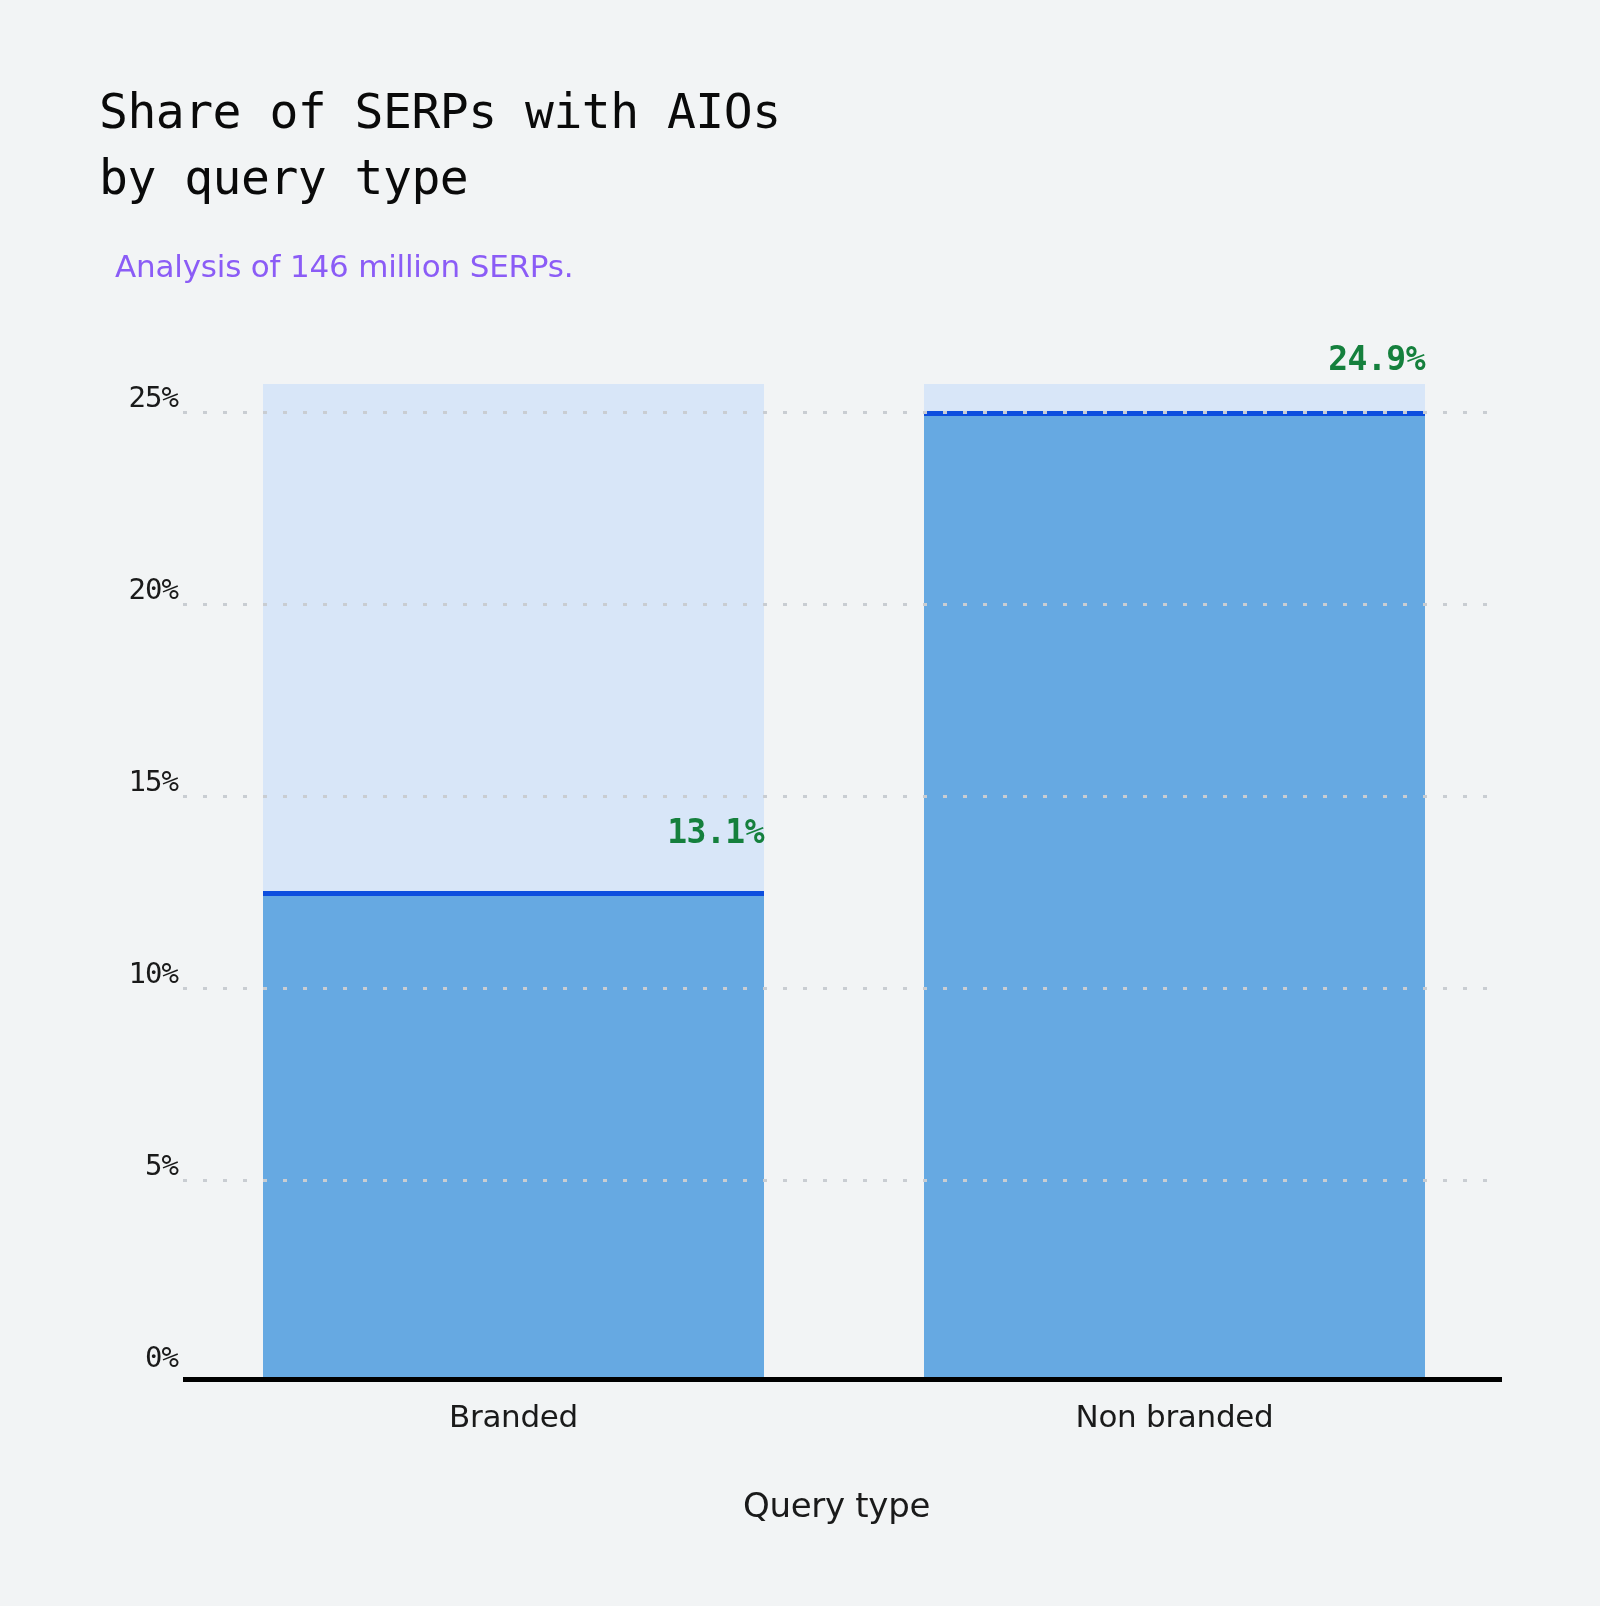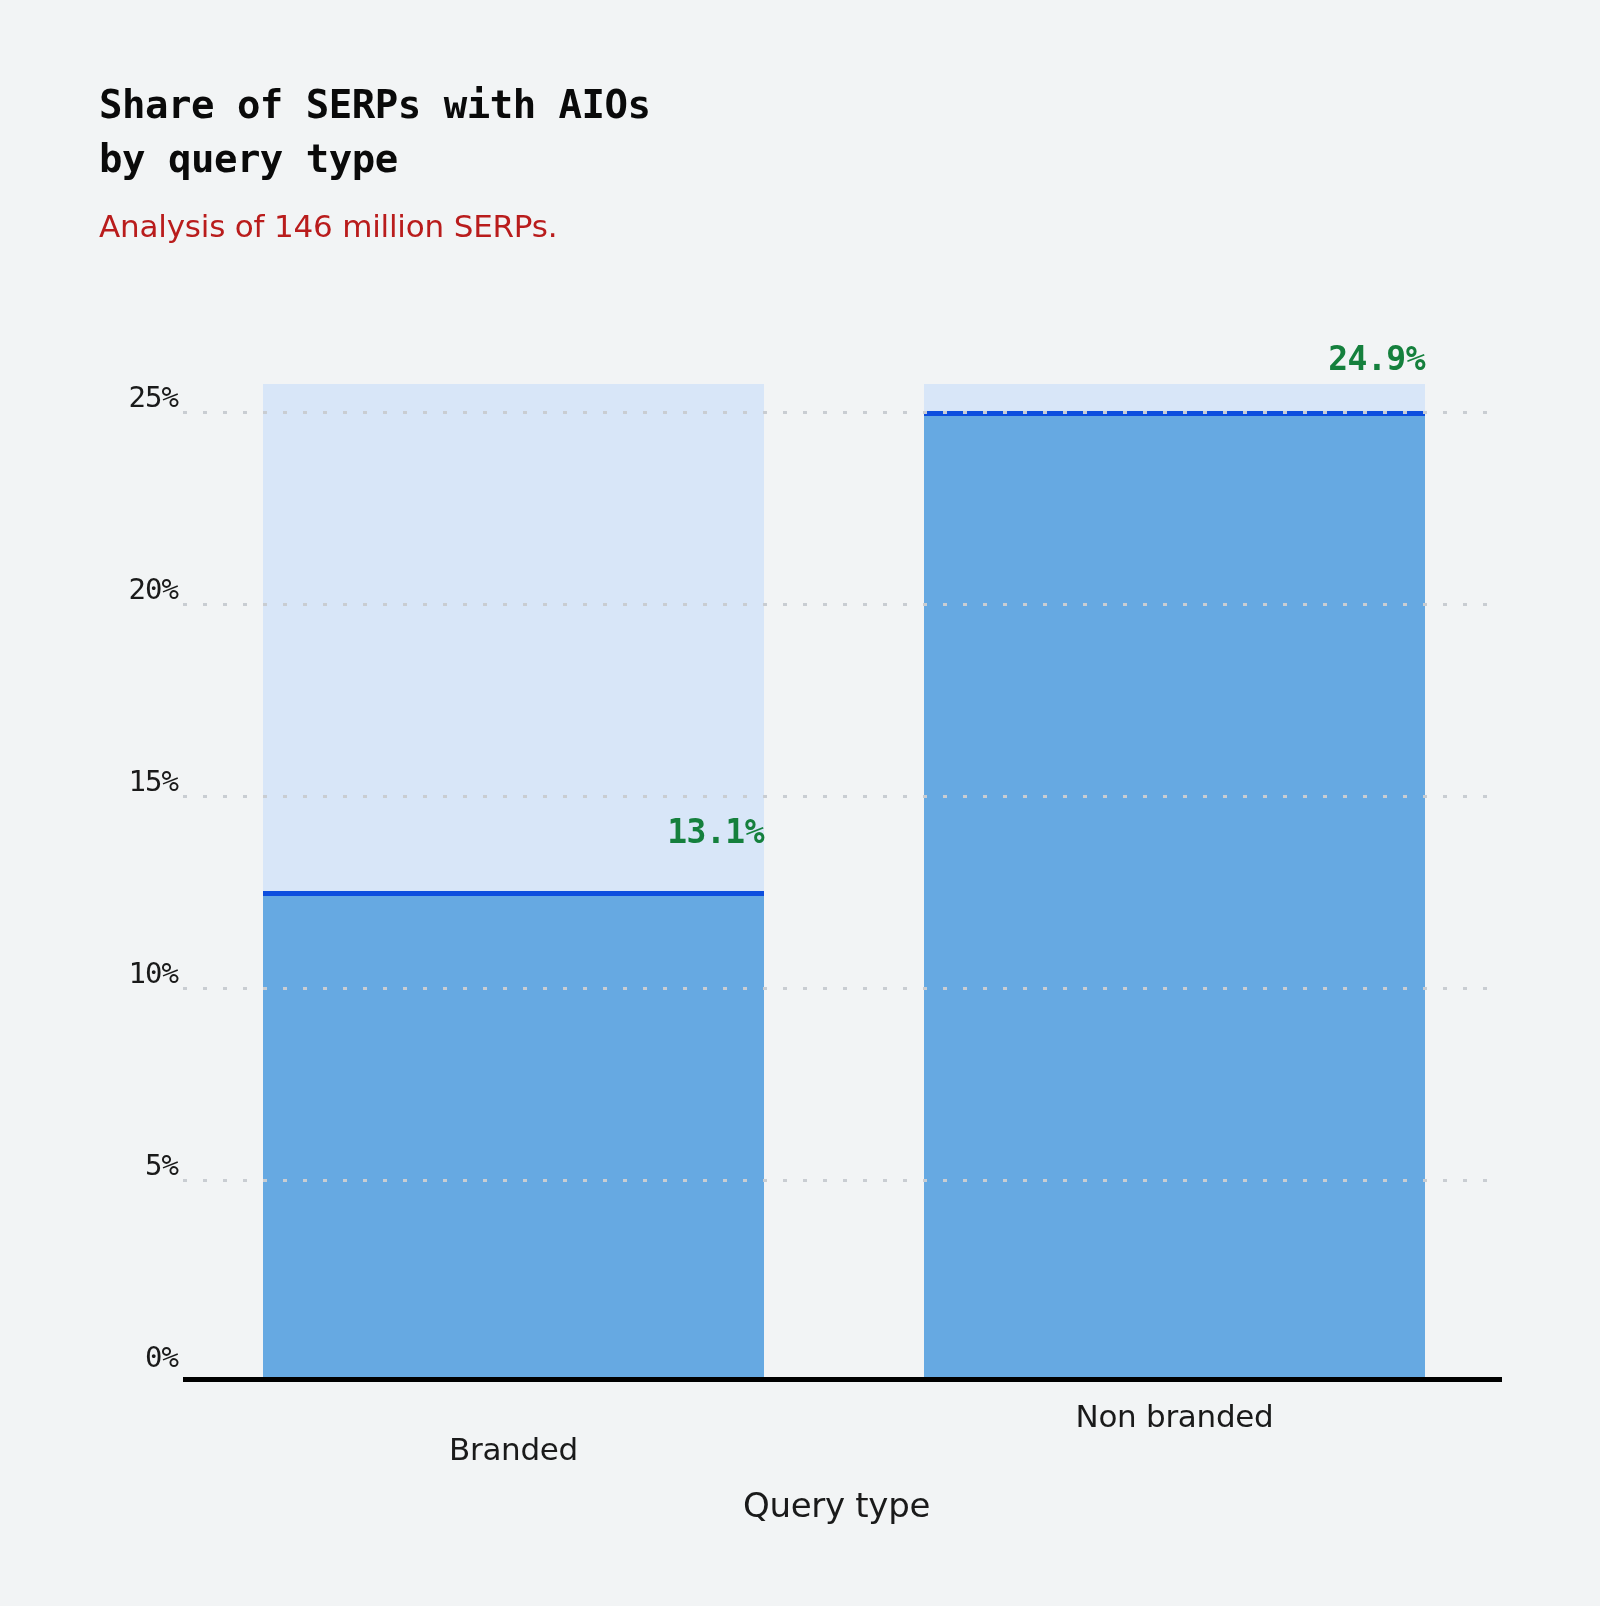--- a/index.html
+++ b/index.html
@@ -22,34 +22,34 @@
 
   
   .header {
     position: absolute;
     left: 99px;
     top: 78px;
     width: 1100px;
   }
   .chart-title {
     font-family: "DejaVu Sans Mono", "Liberation Mono", monospace;
-    font-size: 39px;
-    font-weight: 700;
+    font-size: 48px;
+    font-weight: 400;
     line-height: 1.38;
     letter-spacing: -0.5px;
     color: #0a0a0a;
     margin: 0;
     white-space: pre-line;
   }
   .chart-subtitle {
     font-family: "DejaVu Sans", "Liberation Sans", sans-serif;
     font-size: 31px;
     font-weight: 400;
-    color: #b91c1c;
-    margin: 0;
+    color: #8b5cf6;
+    margin: 16px;
     padding-top: 22px;
     letter-spacing: -0.2px;
   }
 
   
   .plot {
     position: absolute;
     left: 0;
     top: 0;
     width: 1600px;
@@ -174,19 +174,19 @@
     <div class="ytick" style="top:764px;">15%</div>
     <div class="ytick" style="top:956px;">10%</div>
     <div class="ytick" style="top:1148px;">5%</div>
     <div class="ytick" style="top:1340px;">0%</div>
 
     <div class="bar-label" style="left:263px; top:812px; width:501px;">13.1%</div>
     <div class="bar-label" style="left:924px; top:339px; width:501px;">24.9%</div>
 
     <div class="axis-line"></div>
 
-    <div class="xtick" style="left:263px; width:501px;margin-top:33px;">Branded</div>
+    <div class="xtick" style="left:263px; width:501px;">Branded</div>
     <div class="xtick" style="left:924px; width:501px;">Non branded</div>
 
     <div class="xaxis-title">Query type</div>
 
   </div>
 </div>
 
 </body></html>

